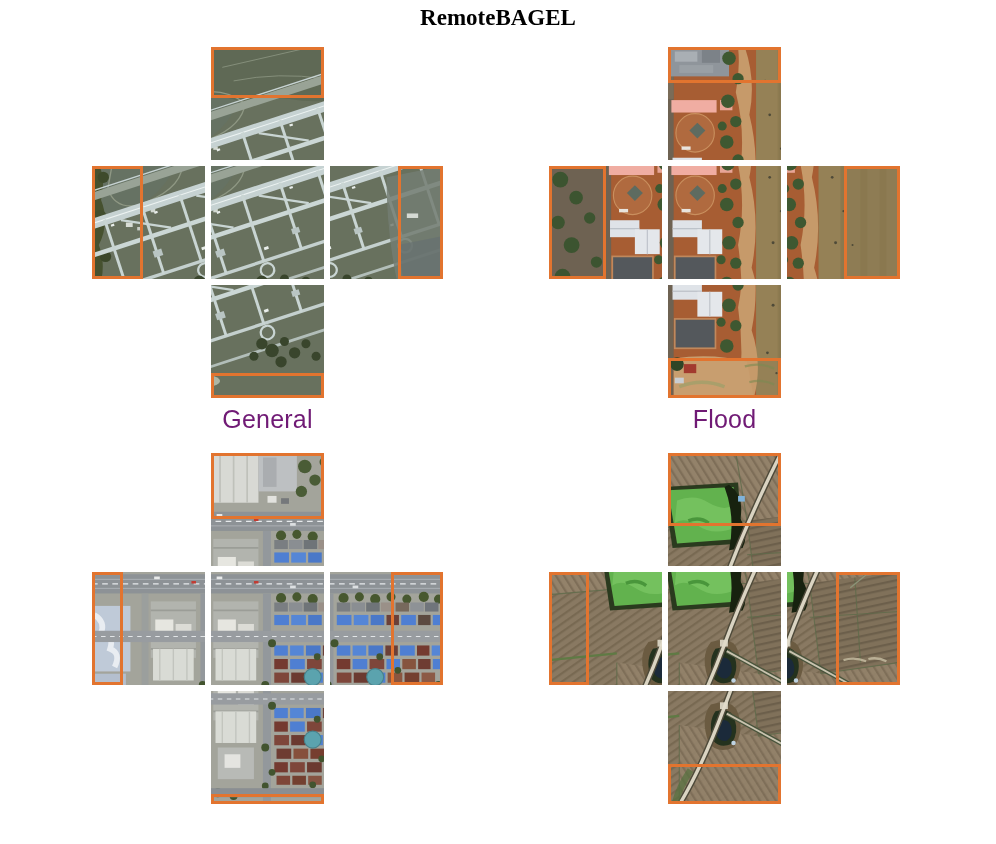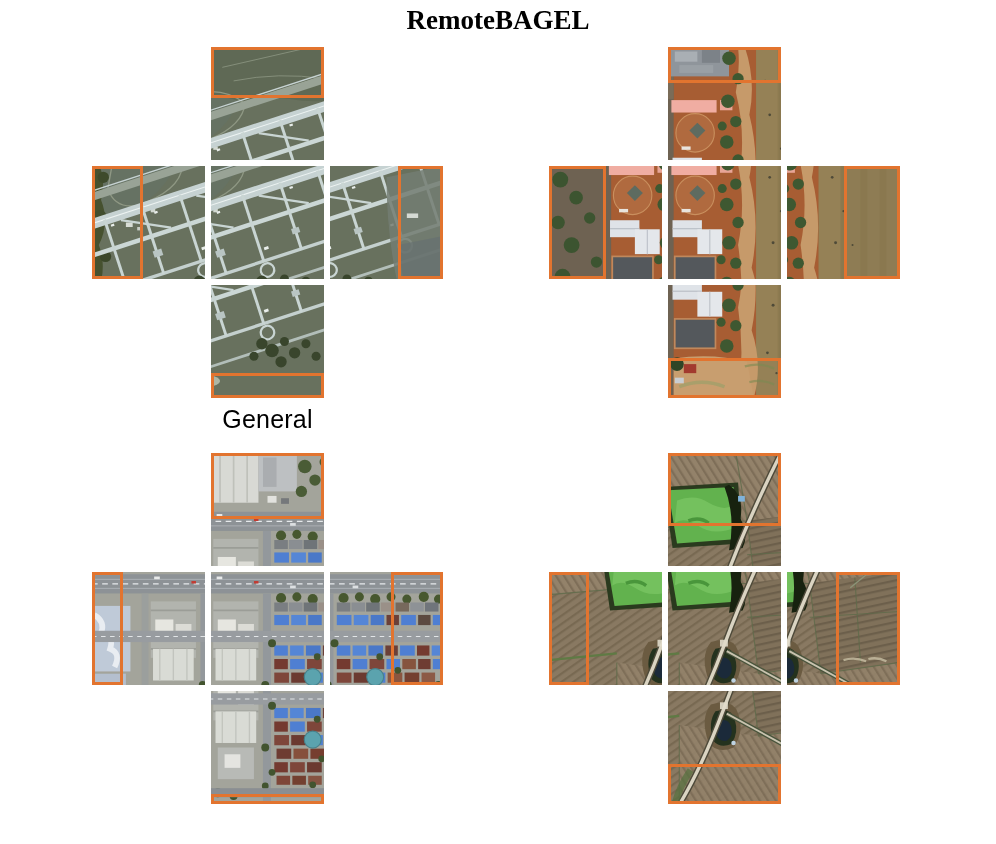--- a/index.html
+++ b/index.html
@@ -2,41 +2,41 @@
 <html><head>
 <meta charset="utf-8">
 <style>
   html,body{margin:0;padding:0;}
   body{
     width:996px;height:844px;position:relative;background:#ffffff;
     font-family:"Liberation Sans",sans-serif;overflow:hidden;
   }
   .fig-title{
     position:absolute;top:5px;left:0;width:100%;margin:0;text-align:center;
-    font-family:"Liberation Serif",serif;font-weight:bold;font-size:27px;color:#000;
+    font-family:"Liberation Serif",serif;font-weight:bold;font-size:23px;color:#000;
   }
   .defs-svg{position:absolute;width:0;height:0;overflow:hidden;}
   .panel{position:absolute;width:351px;}
   .cross{position:relative;width:351px;height:351px;}
   .tile{
     position:absolute;width:113px;height:113px;overflow:visible;
     background:#dddddd;
   }
   .tile svg{display:block;width:113px;height:113px;}
   .pos-top{left:119px;top:0;}
   .pos-left{left:0;top:119px;}
   .pos-center{left:119px;top:119px;}
   .pos-right{left:238px;top:119px;}
   .pos-bottom{left:119px;top:238px;}
   .hl{
     position:absolute;border:3px solid #E2742F;box-sizing:border-box;
     pointer-events:none;
   }
   .panel-label{
-    margin-top:7px;text-align:center;font-size:25px;color:#000000;
+    margin-top:7px;text-align:center;font-size:25px;color:#701a75;
     letter-spacing:0.2px;
   }
 </style>
 </head>
 <body>
 
 <h1 class="fig-title">RemoteBAGEL</h1>
 
 <svg class="defs-svg" xmlns="http://www.w3.org/2000/svg">
   <defs>
@@ -398,20 +398,21 @@
         </svg>
         <div class="hl" style="left: 50%; top: 0%; width: 50%; height: 100%; border-color: rgb(226, 116, 47);"></div>
       </div>
       <div class="tile pos-bottom">
         <svg viewBox="50 100 100 100" preserveAspectRatio="none">
           <use href="#scene-flood"></use>
         </svg>
         <div class="hl" style="left: 0%; top: 65%; width: 100%; height: 35%; border-color: rgb(226, 116, 47);"></div>
       </div>
     </div>
+  <div class="panel-label">Flood</div>
 </section>
 
 <section class="panel" style="left:92px;top:453px">
   <div class="cross">
       <div class="tile pos-top">
         <svg viewBox="50 0 100 100" preserveAspectRatio="none">
           <use href="#scene-urban"></use>
         </svg>
         <div class="hl" style="left: 0%; top: 0%; width: 100%; height: 58%; border-color: rgb(226, 116, 47);"></div>
       </div>

